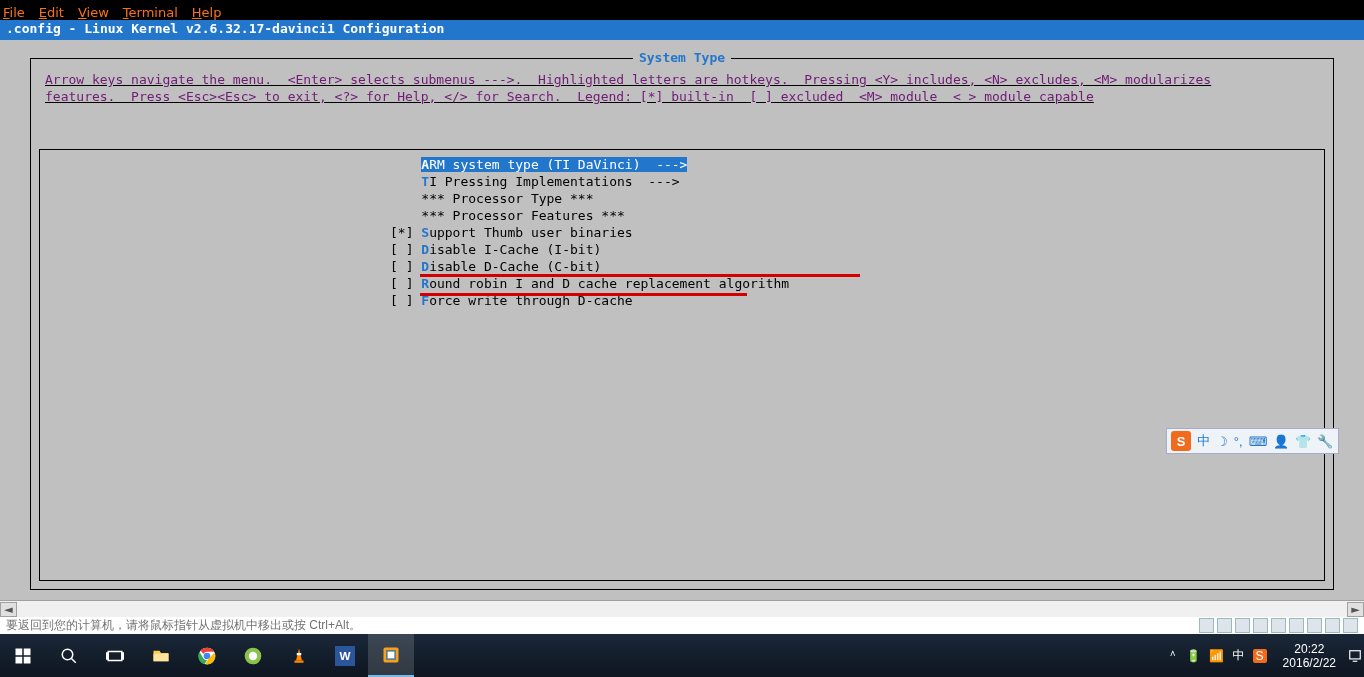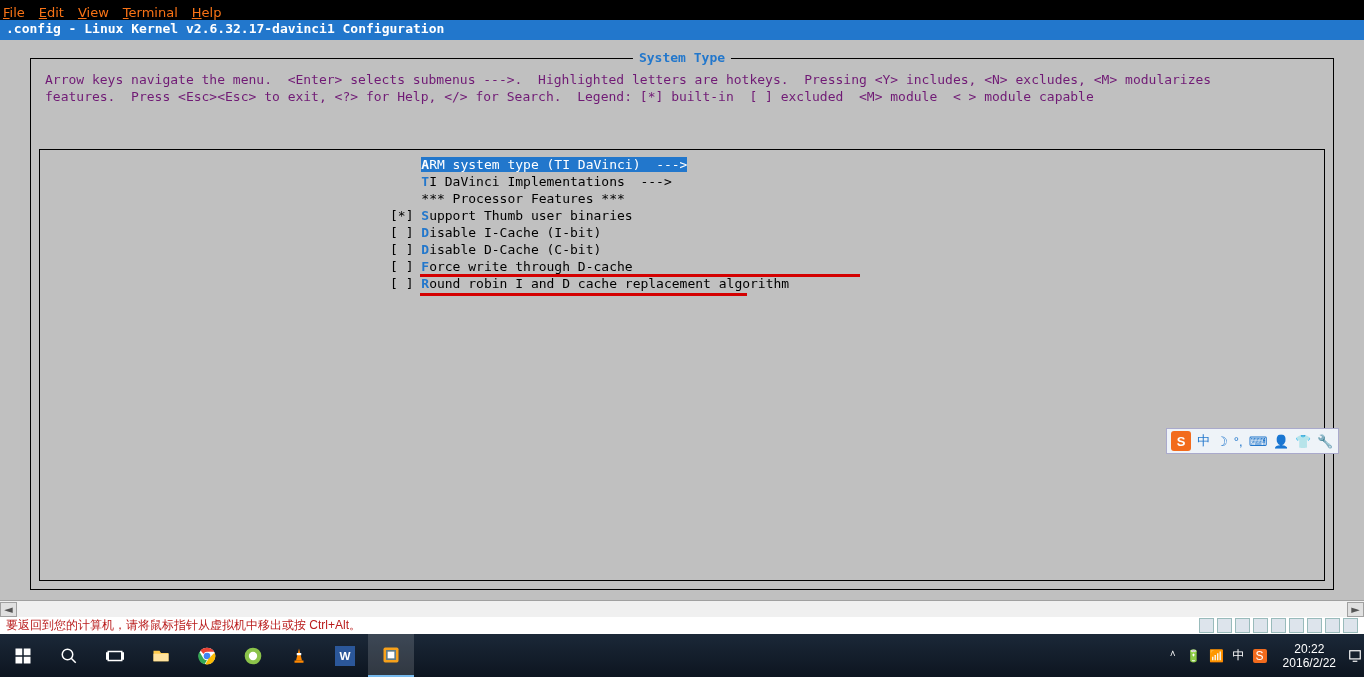--- a/index.html
+++ b/index.html
@@ -30,20 +30,21 @@
 }
 .cfg-body {
   position: absolute; left: 0; top: 20px; right: 0; bottom: 0;
   background: #c0c0c0;
 }
 .outer-box {
   position: absolute;
   left: 30px; right: 30px; top: 18px; bottom: 10px;
   border: 1px solid #000;
   background: #c0c0c0;
+  text-decoration: underline;
 }
 .box-title {
   position: absolute; top: -9px; left: 50%; transform: translateX(-50%);
   background: #c0c0c0; color: #2277cc; font-weight: bold;
   padding: 0 6px;
 }
 .help-text {
   padding: 12px 14px 6px 14px;
   color: #701a75; line-height: 17px;
   white-space: pre-wrap;
@@ -78,21 +79,21 @@
 .scrollbar-h {
   position: absolute; left: 0; right: 0; bottom: 60px; height: 17px;
   background: #f0f0f0; border-top:1px solid #a0a0a0;
   display:flex; align-items:center; justify-content:space-between;
   font-family: "DejaVu Sans", sans-serif; font-size:11px; color:#555;
 }
 .scrollbar-h .btn { width:17px; text-align:center; background:#e0e0e0; border:1px solid #a0a0a0;}
 .scrollbar-h .track { flex:1; height:15px; background:#f0f0f0; position:relative;}
 .status-cn {
   position:absolute; left:0; right:0; bottom:43px; height:17px;
-  background:#fff; color:#b91c1c;
+  background:#fff; color:#737373;
   font-family:"Microsoft YaHei","SimSun",sans-serif; font-size:12px;
   padding:0 6px; line-height:17px;
   display:flex; justify-content:space-between; align-items:center;
 }
 .status-icons { display:flex; gap:3px; }
 .status-icons .ic {
   width:15px; height:15px; background:#dde4ec; border:1px solid #9bb;
 }
 .taskbar {
   position:absolute; left:0; right:0; bottom:0; height:43px;
@@ -137,27 +138,28 @@
 <div class="term-area">
   <div class="title-line"> .config - Linux Kernel v2.6.32.17-davinci1 Configuration</div>
   <div class="cfg-body">
     <div class="outer-box">
       <div class="box-title">System Type</div>
       <div class="help-text"><span>Arrow keys navigate the menu.  &lt;Enter&gt; selects submenus ---&gt;.  Highlighted letters are hotkeys.  Pressing &lt;Y&gt; includes, &lt;N&gt; excludes, &lt;M&gt; modularizes</span>
 <span>features.  Press &lt;Esc&gt;&lt;Esc&gt; to exit, &lt;?&gt; for Help, &lt;/&gt; for Search.  Legend: [*] built-in  [ ] excluded  &lt;M&gt; module  &lt; &gt; module capable</span></div>
       <div class="inner-box">
         <div id="menu-lines">
             <div class="menu-line sel"><span class="pfx">    </span><span class="hot">A</span><span class="txt">RM system type (TI DaVinci)  </span><span class="arrow">---&gt;</span></div>
-            <div class="menu-line"><span class="pfx">    </span><span class="hot">T</span><span class="txt">I DaVinci Implementations  </span><span class="arrow">---&gt;</span></div>
+            <div class="menu-line"><span class="pfx">    </span><span class="hot">T</span><span class="txt">I Pressing Implementations  </span><span class="arrow">---&gt;</span></div>
+            <div class="menu-line"><span class="pfx">    </span><span class="txt">*** Processor Type ***</span></div>
             <div class="menu-line"><span class="pfx">    </span><span class="txt">*** Processor Features ***</span></div>
             <div class="menu-line"><span class="pfx">[*] </span><span class="hot">S</span><span class="txt">upport Thumb user binaries</span></div>
             <div class="menu-line"><span class="pfx">[ ] </span><span class="hot">D</span><span class="txt">isable I-Cache (I-bit)</span></div>
             <div class="menu-line"><span class="pfx">[ ] </span><span class="hot">D</span><span class="txt">isable D-Cache (C-bit)</span></div>
+            <div class="menu-line"><span class="pfx">[ ] </span><span class="hot">R</span><span class="txt">ound robin I and D cache replacement algorithm</span></div>
             <div class="menu-line"><span class="pfx">[ ] </span><span class="hot">F</span><span class="txt">orce write through D-cache</span></div>
-            <div class="menu-line"><span class="pfx">[ ] </span><span class="hot">R</span><span class="txt">ound robin I and D cache replacement algorithm</span></div>
           </div>
         <div class="redline a"></div>
         <div class="redline b"></div>
       </div>
     </div>
   </div>
 </div>
 
 <div class="ime-float">
   <div class="s-badge">S</div>

